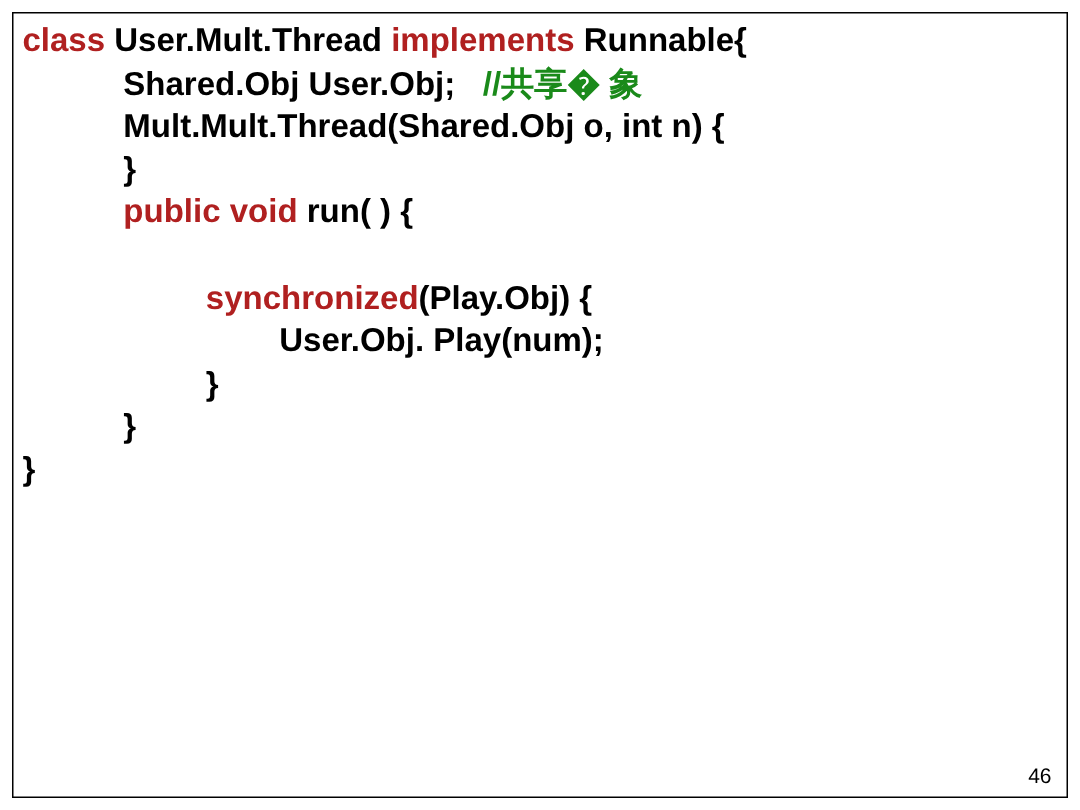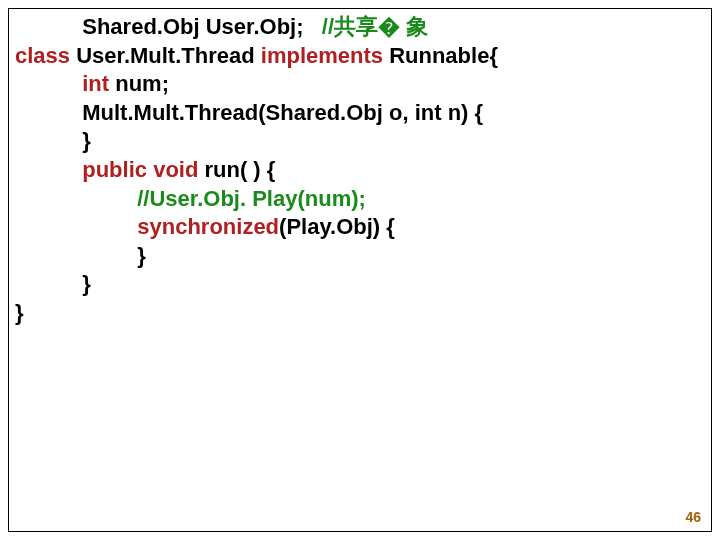--- a/index.html
+++ b/index.html
@@ -27,36 +27,36 @@
     white-space: pre;
     font-weight: bold;
   }
   .kw { color: #b02020; }
   .cm { color: #1a8a1a; }
   .page-num {
     position: absolute;
     bottom: 6px;
     right: 10px;
     font-size: 14px;
-    font-weight: bold;
-    color: #a16207;
+    font-weight: normal;
+    color: #000000;
   }
 </style>
 </head>
 <body>
 
 <div class="code-box">
+  <div class="line"><span class="kw">class</span><span> User.Mult.Thread </span><span class="kw">implements</span><span> Runnable{</span></div>
   <div class="line"><span>           Shared.Obj User.Obj;   </span><span class="cm">//共享� 象</span></div>
-  <div class="line"><span class="kw">class</span><span> User.Mult.Thread </span><span class="kw">implements</span><span> Runnable{</span></div>
-  <div class="line"><span class="kw">           int</span><span> num;</span></div>
   <div class="line"></div>
   <div class="line">           Mult.Mult.Thread(Shared.Obj o, int n) {</div>
   <div class="line">           }</div>
   <div class="line"></div>
   <div class="line"><span class="kw">           public</span><span> </span><span class="kw">void</span><span> run( ) {</span></div>
-  <div class="line"><span>                    </span><span class="cm">//User.Obj. Play(num);</span></div>
+  <div class="line"><span>                    </span></div>
   <div class="line"><span class="kw">                    synchronized</span><span>(Play.Obj) {</span></div>
+  <div class="line">                            User.Obj. Play(num);</div>
   <div class="line">                    }</div>
   <div class="line"></div>
   <div class="line">           }</div>
   <div class="line">}</div>
   <div class="page-num">46</div>
 </div>
 
 </body></html>

